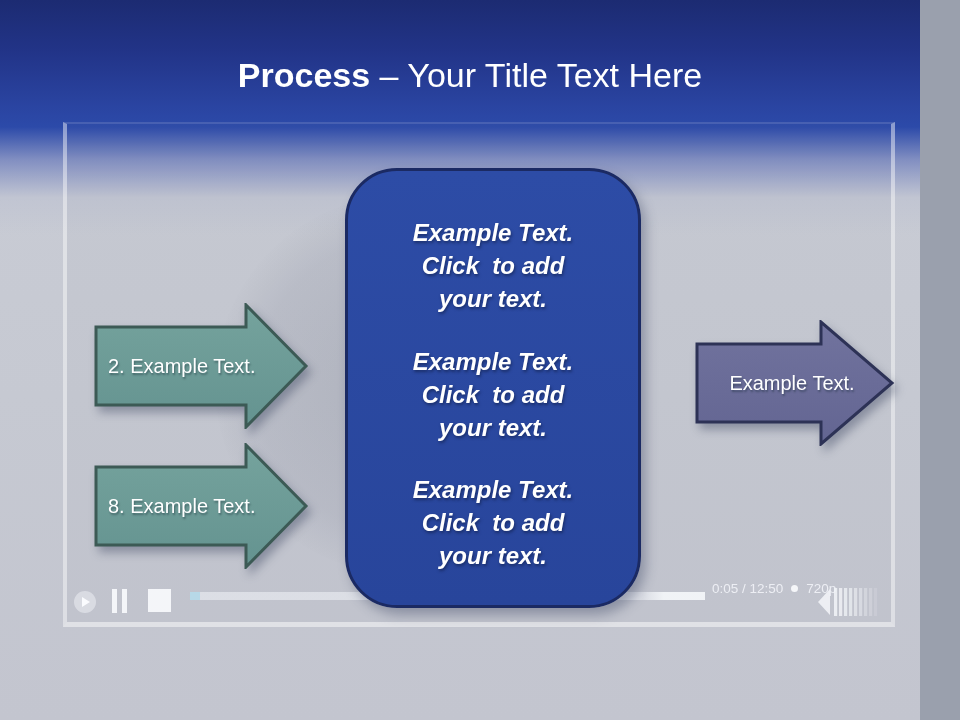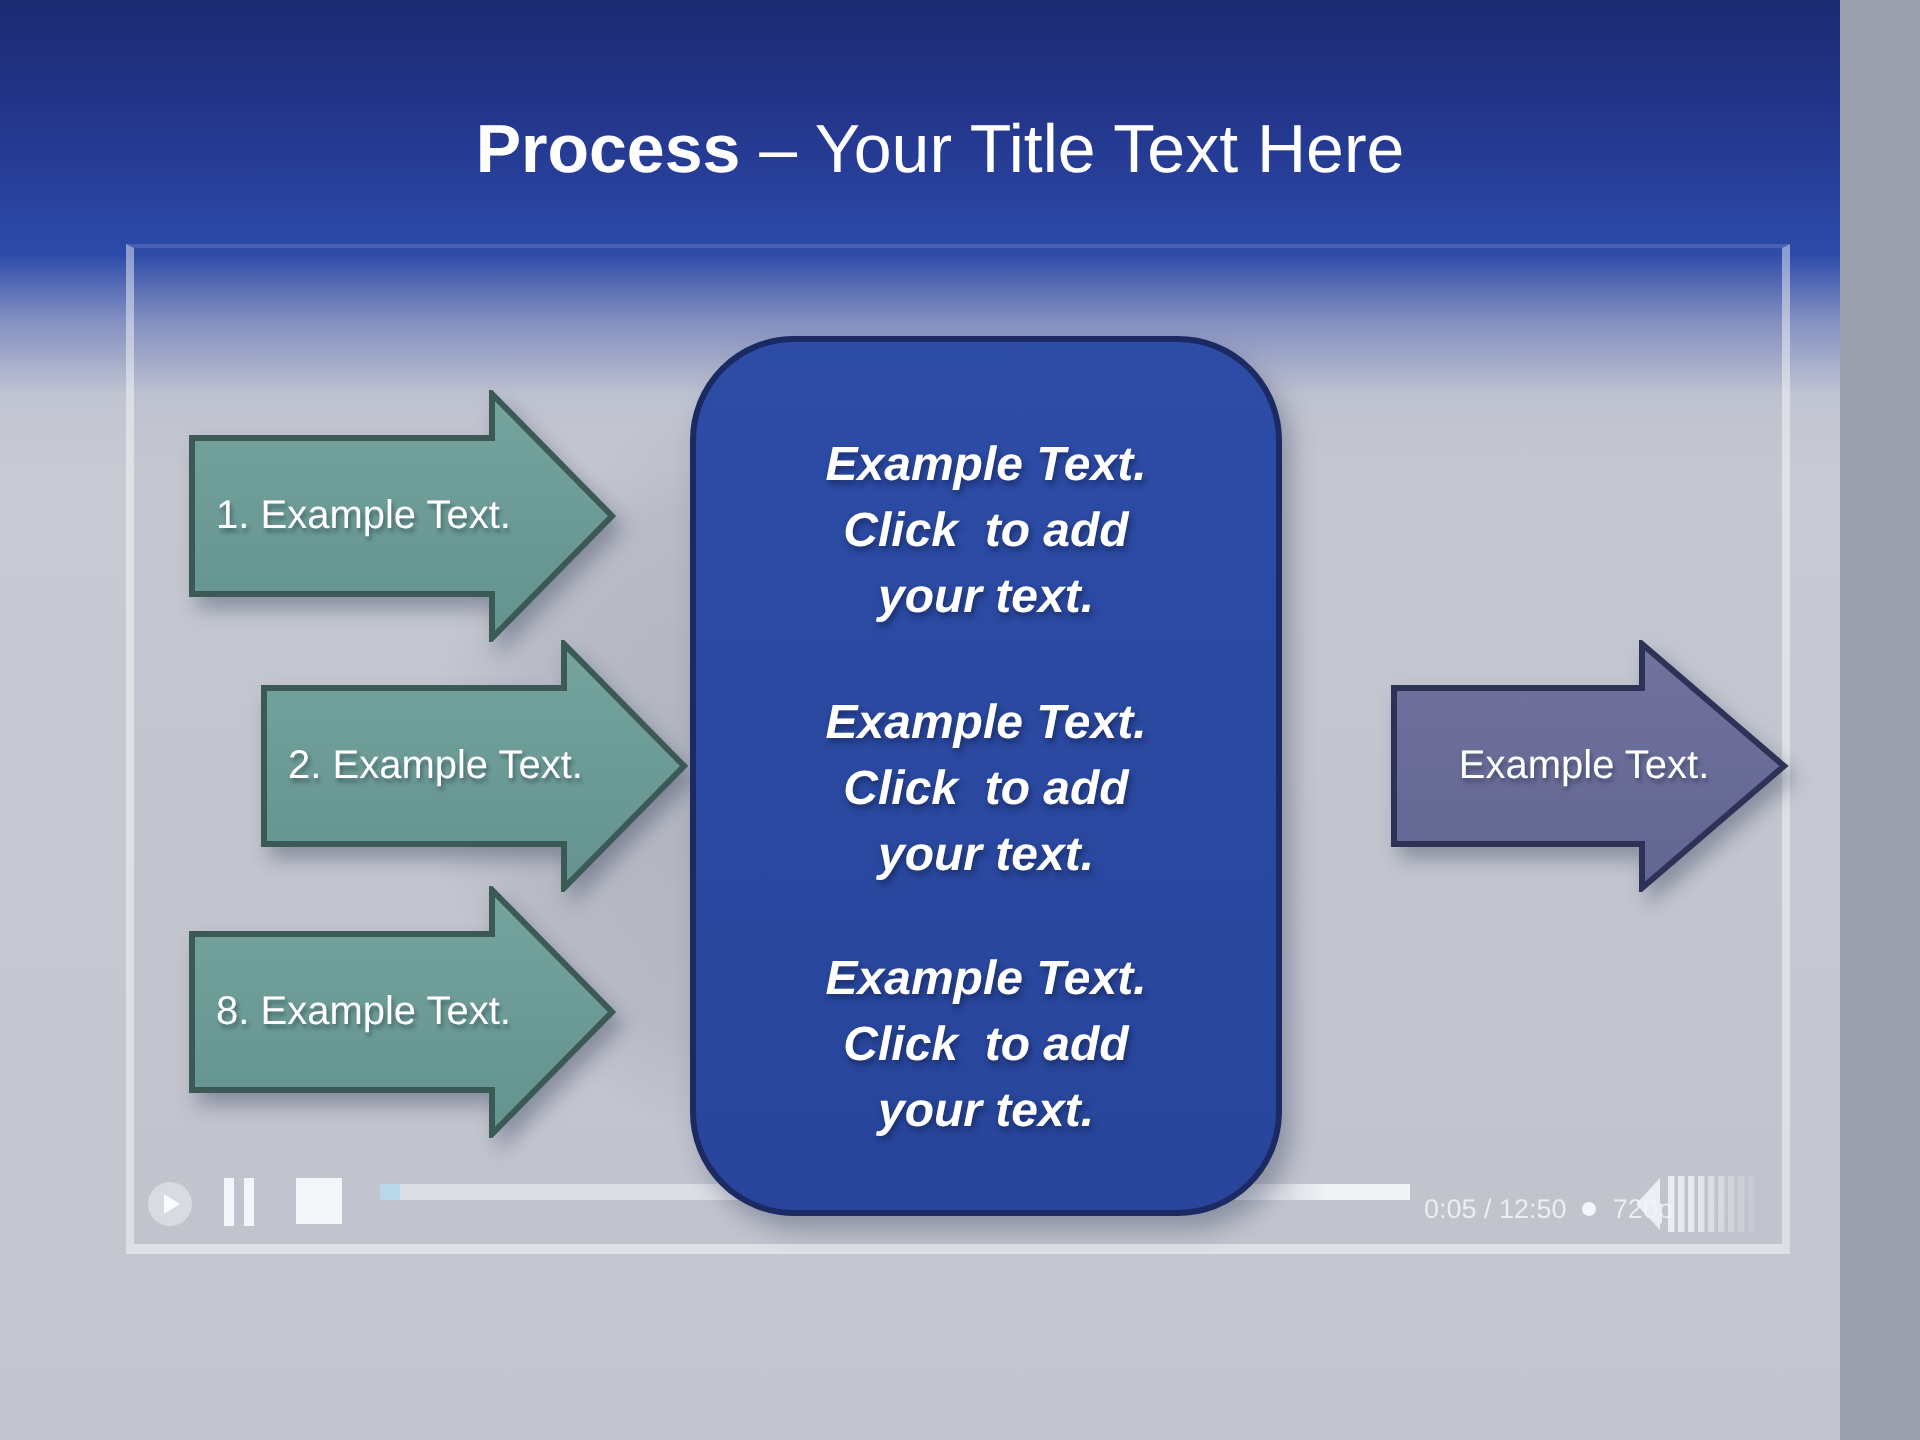--- a/index.html
+++ b/index.html
@@ -45,21 +45,21 @@
   .arrow { position:absolute; z-index:5; filter:drop-shadow(4px 6px 5px rgba(66,76,102,0.45)); }
   .arrow svg { display:block; }
   .arrow-label {
     position:absolute; inset:0; display:flex; align-items:center;
     color:#ffffff; font-size:20px;
     text-shadow:1px 2px 2px rgba(20,40,50,0.45);
   }
   .arrow-left .arrow-label { justify-content:flex-start; padding-left:14px; }
   .arrow-right .arrow-label { justify-content:center; padding-right:6px; }
   .arrow1 { left:94px; top:195px; }
-  .arrow2 { left:94px; top:320px;margin-left:36px; }
+  .arrow2 { left:94px; top:303px; }
   .arrow3 { left:94px; top:443px; }
   .arrow-right { left:695px; top:320px; }
 
   
   .center-panel {
     position:absolute; left:345px; top:168px; width:296px; height:440px; z-index:5;
     box-sizing:border-box; border-radius:52px;
     background:linear-gradient(180deg,#2d4ca6 0%, #28459b 100%);
     border:3px solid #1b2a63;
     box-shadow:5px 7px 12px rgba(60,70,100,0.40);
@@ -87,21 +87,21 @@
   }
   .pause-btn { left:112px; top:589px; width:15px; height:24px; cursor:pointer; display:flex; justify-content:space-between; }
   .pause-bar { width:5px; height:24px; background:rgba(248,250,253,0.92); }
   .stop-btn { left:148px; top:589px; width:23px; height:23px; background:rgba(248,250,253,0.92); cursor:pointer; }
   .progress-track {
     left:190px; top:592px; width:515px; height:8px; cursor:pointer;
     background:linear-gradient(90deg, rgba(242,244,249,0.55) 0%, rgba(242,244,249,0.55) 88%, rgba(251,253,255,0.82) 92%, rgba(251,253,255,0.82) 100%);
   }
   .progress-played { position:absolute; left:0; top:0; width:10px; height:8px; background:#b7d8e7; }
   .time-row {
-    left:712px; top:596px; height:16px; display:flex; align-items:center; gap:8px;
+    left:712px; top:580px; height:16px; display:flex; align-items:center; gap:8px;
     color:rgba(246,248,252,0.82); font-size:13.5px; white-space:nowrap;
   }
   .q-dot { width:7px; height:7px; border-radius:50%; background:rgba(252,253,255,0.88); }
   .volume { left:818px; top:587px; cursor:pointer; }
 </style>
 </head>
 <body>
 
 <div class="slide">
 
@@ -120,26 +120,20 @@
 
   <div class="header-band"></div>
 
   <div class="slide-title">
     <span class="t-bold">Process</span><span class="t-rest"> – Your Title Text Here</span>
   </div>
 
   <div class="watermark"></div>
   <div class="player-frame"></div>
 
-  <div class="arrow arrow-left arrow1">
-    <svg width="216" height="126" viewBox="0 0 216 126">
-      <polygon points="2,24 152,24 152,2 212,63 152,124 152,102 2,102" fill="url(#tealGrad)" stroke="#3c5a55" stroke-width="3"></polygon>
-    </svg>
-    <div class="arrow-label">1. Example Text.</div>
-  </div>
 
   <div class="arrow arrow-left arrow2">
     <svg width="216" height="126" viewBox="0 0 216 126">
       <polygon points="2,24 152,24 152,2 212,63 152,124 152,102 2,102" fill="url(#tealGrad)" stroke="#3c5a55" stroke-width="3"></polygon>
     </svg>
     <div class="arrow-label">2. Example Text.</div>
   </div>
 
   <div class="arrow arrow-left arrow3">
     <svg width="216" height="126" viewBox="0 0 216 126">

